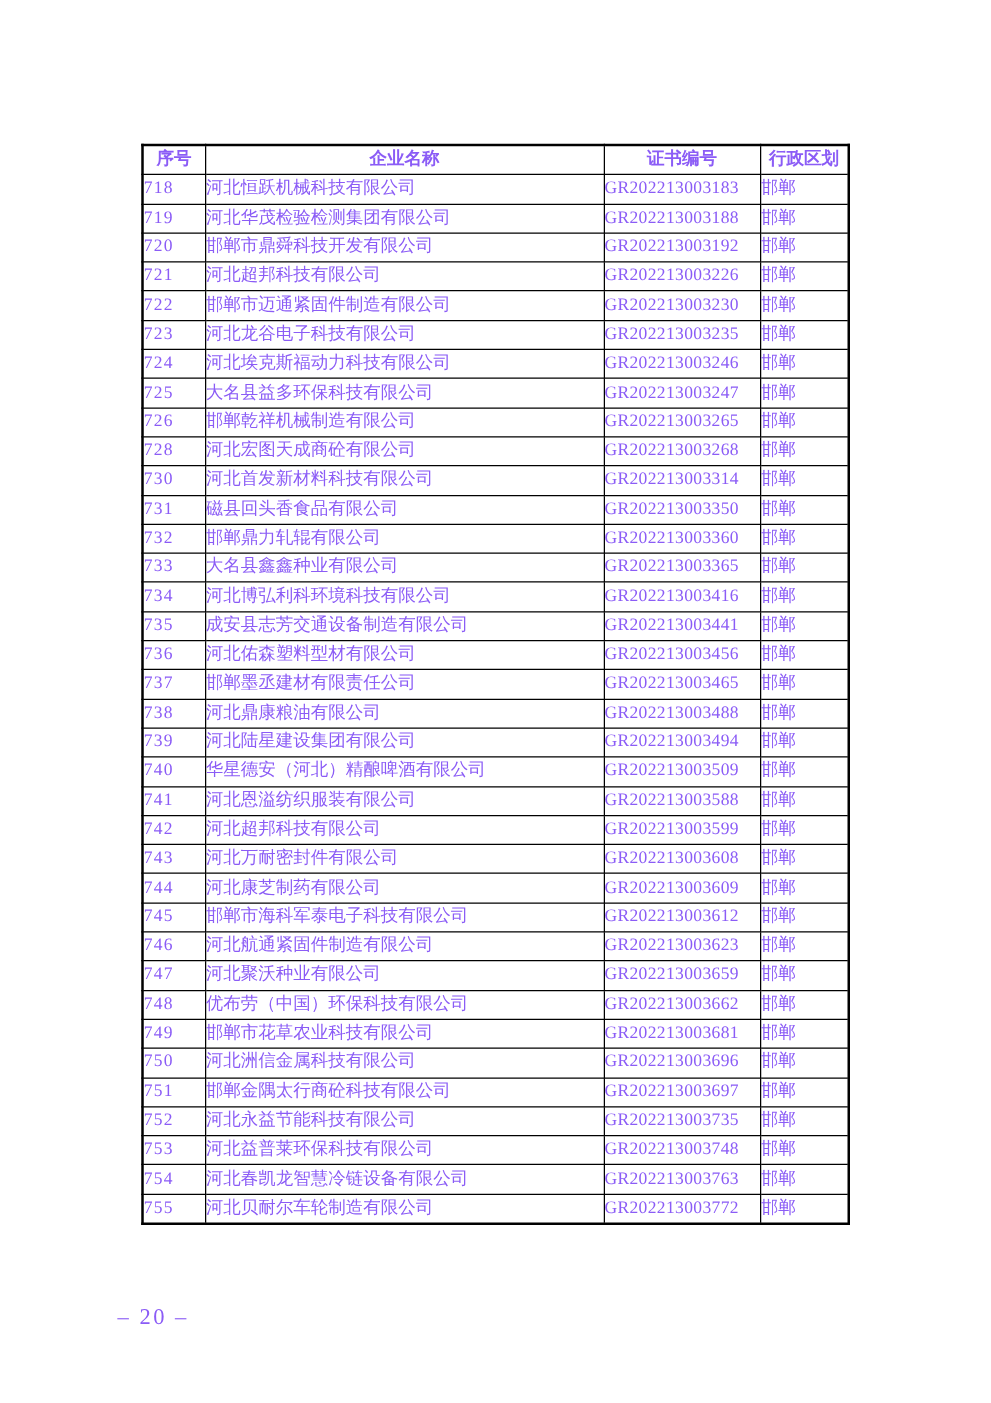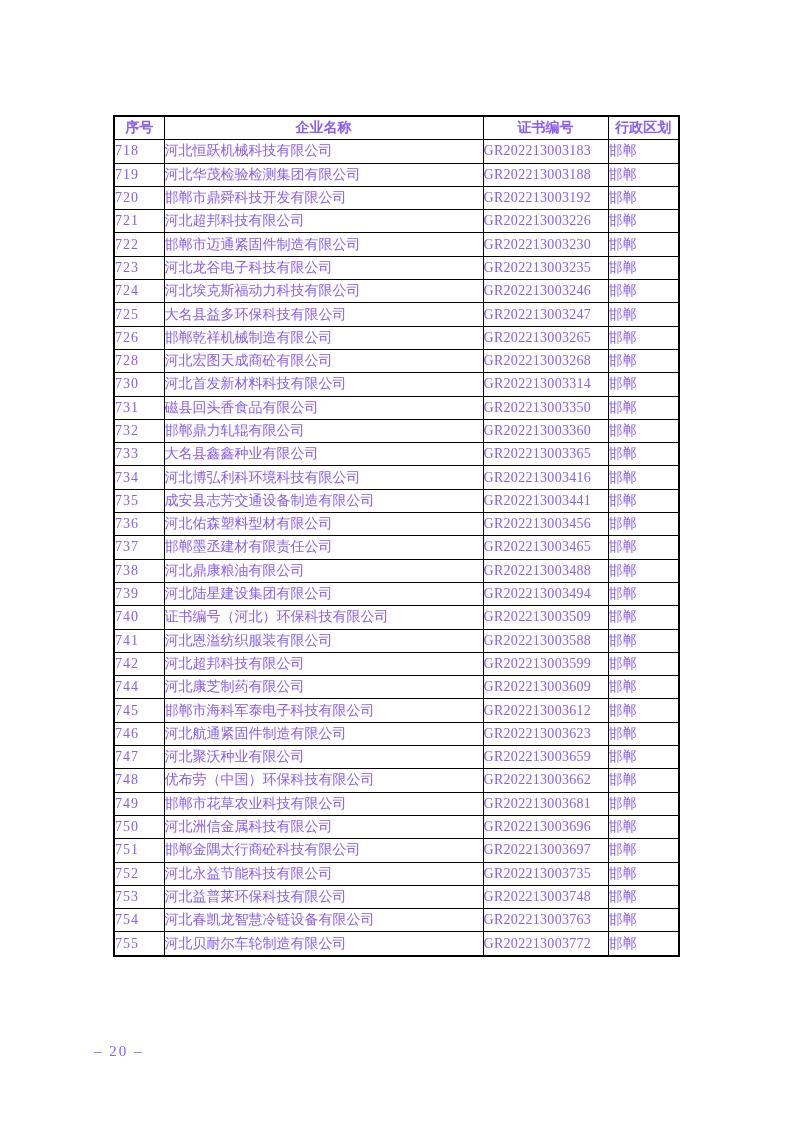--- a/index.html
+++ b/index.html
@@ -60,21 +60,21 @@
     font-family: Liberation Serif, serif;
   }
   td.region {
     text-align: left;
     font-size: 14px;
   }
   .page-number {
     position: absolute;
     left: 94px;
     top: 1043px;
-    font-size: 15px;
+    font-size: 18px;
     letter-spacing: 2px;
     font-family: "Liberation Serif", serif;
   }
 </style>
 </head>
 <body>
 
 <div class="page">
 
   <table class="company-table">
@@ -208,37 +208,43 @@
           <td class="region">邯郸</td>
         </tr>
         <tr>
           <td class="no">739</td>
           <td class="name">河北陆星建设集团有限公司</td>
           <td class="cert">GR202213003494</td>
           <td class="region">邯郸</td>
         </tr>
         <tr>
           <td class="no">740</td>
-          <td class="name">证书编号（河北）环保科技有限公司</td>
+          <td class="name">华星德安（河北）精酿啤酒有限公司</td>
           <td class="cert">GR202213003509</td>
           <td class="region">邯郸</td>
         </tr>
         <tr>
           <td class="no">741</td>
           <td class="name">河北恩溢纺织服装有限公司</td>
           <td class="cert">GR202213003588</td>
           <td class="region">邯郸</td>
         </tr>
         <tr>
           <td class="no">742</td>
           <td class="name">河北超邦科技有限公司</td>
           <td class="cert">GR202213003599</td>
           <td class="region">邯郸</td>
         </tr>
         <tr>
+          <td class="no">743</td>
+          <td class="name">河北万耐密封件有限公司</td>
+          <td class="cert">GR202213003608</td>
+          <td class="region">邯郸</td>
+        </tr>
+        <tr>
           <td class="no">744</td>
           <td class="name">河北康芝制药有限公司</td>
           <td class="cert">GR202213003609</td>
           <td class="region">邯郸</td>
         </tr>
         <tr>
           <td class="no">745</td>
           <td class="name">邯郸市海科军泰电子科技有限公司</td>
           <td class="cert">GR202213003612</td>
           <td class="region">邯郸</td>

